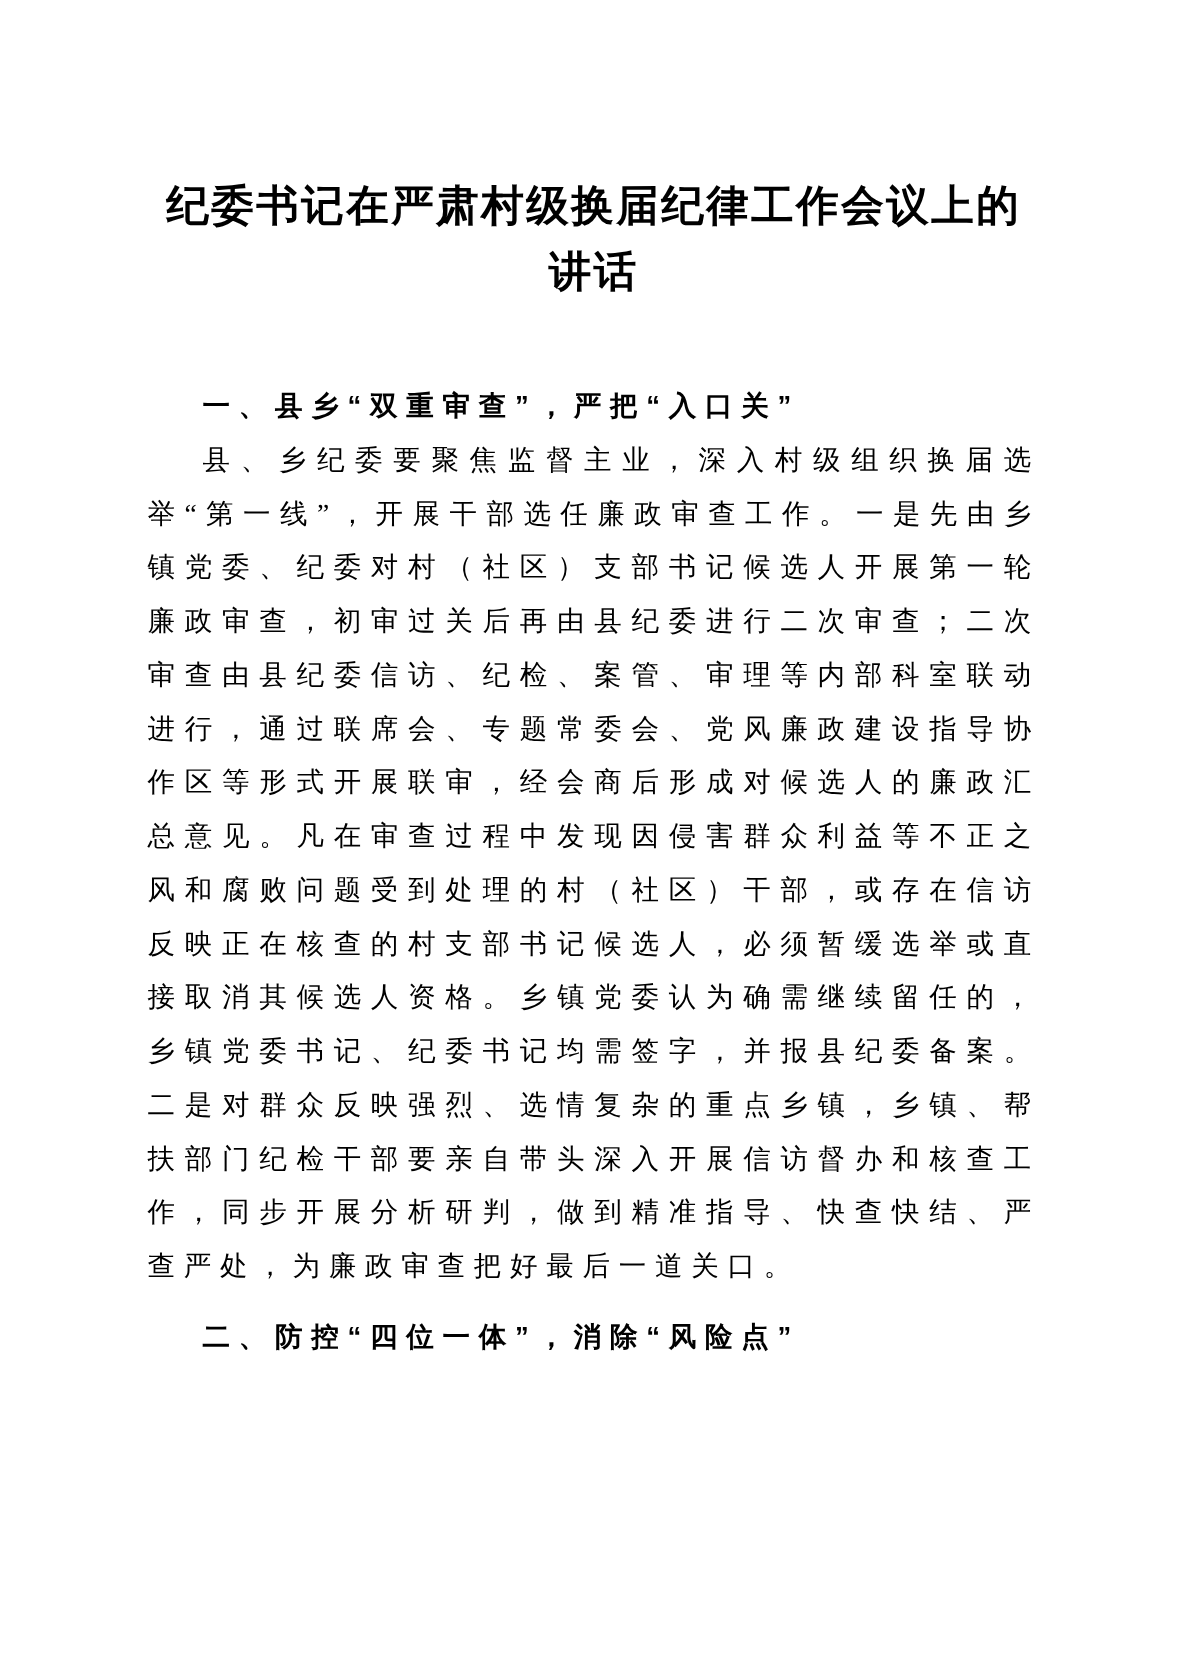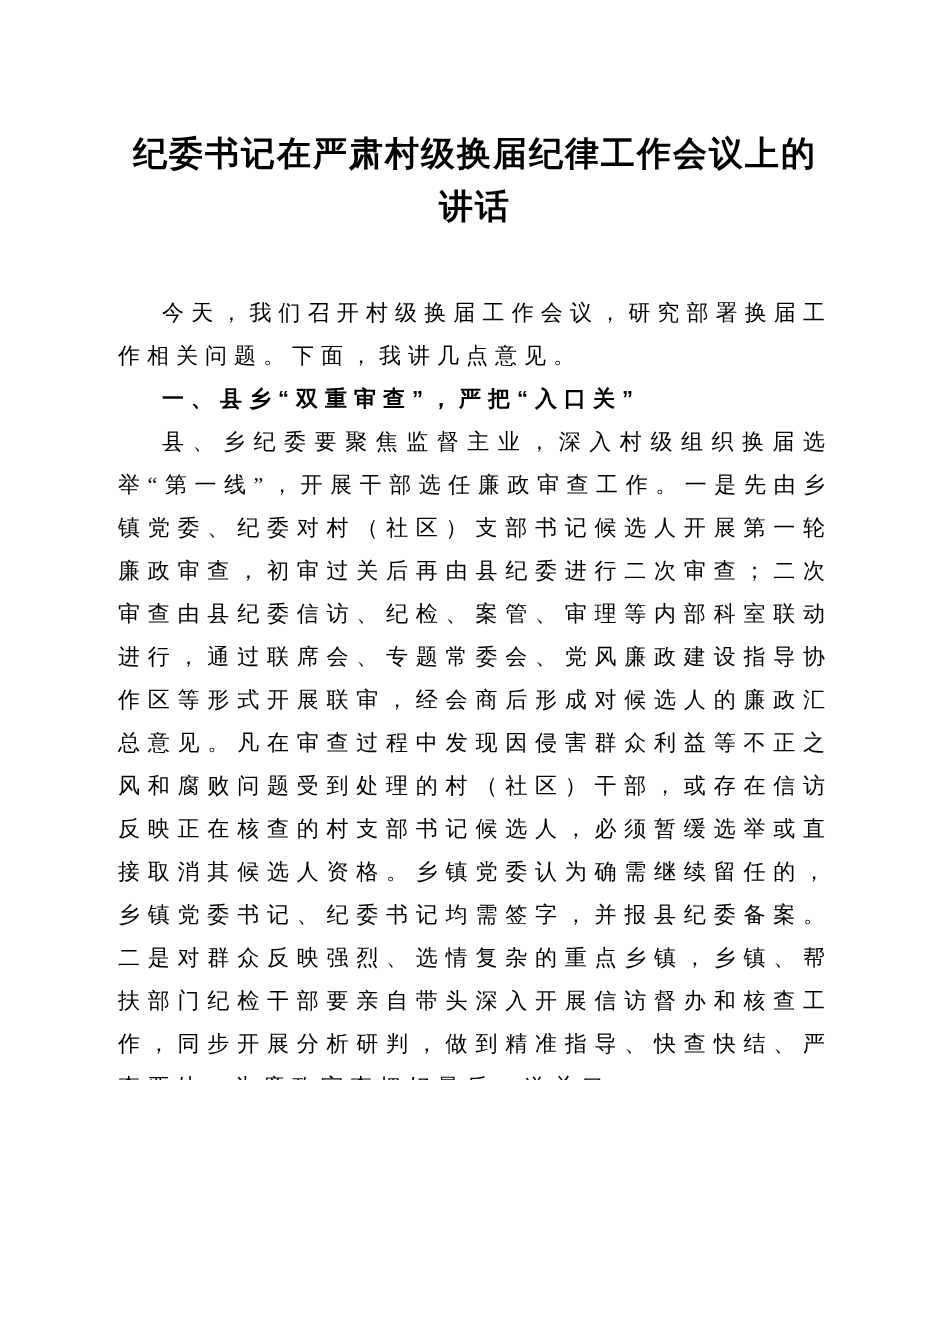--- a/index.html
+++ b/index.html
@@ -4,21 +4,21 @@
 <style>
   html, body {
     margin: 0;
     padding: 0;
     background: #ffffff;
   }
   .page {
     position: relative;
     width: 950px;
     height: 1080px;
-    margin: 0 auto;
+    margin: 12px auto;
     background: #ffffff;
     box-sizing: border-box;
     padding: 128px 118px 40px 118px;
     font-family: "Liberation Serif", "DejaVu Serif", serif;
     color: #000000;
     overflow: hidden;
   }
   .doc-title {
     font-size: 34px;
     font-weight: 700;
@@ -47,19 +47,19 @@
     margin-top: 14px;
   }
 </style>
 </head>
 <body>
 
 <div class="page">
   <h1 class="doc-title">纪委书记在严肃村级换届纪律工作会议上的讲话</h1>
 
 
-  <p class="para indent">今天，我们召开村级换届工作会议，研究部署换届工作相关问题。下面，我讲几点意见。</p>
 
   <p class="para heading">一、县乡“双重审查”，严把“入口关”</p>
 
   <p class="para indent">县、乡纪委要聚焦监督主业，深入村级组织换届选举“第一线”，开展干部选任廉政审查工作。一是先由乡镇党委、纪委对村（社区）支部书记候选人开展第一轮廉政审查，初审过关后再由县纪委进行二次审查；二次审查由县纪委信访、纪检、案管、审理等内部科室联动进行，通过联席会、专题常委会、党风廉政建设指导协作区等形式开展联审，经会商后形成对候选人的廉政汇总意见。凡在审查过程中发现因侵害群众利益等不正之风和腐败问题受到处理的村（社区）干部，或存在信访反映正在核查的村支部书记候选人，必须暂缓选举或直接取消其候选人资格。乡镇党委认为确需继续留任的，乡镇党委书记、纪委书记均需签字，并报县纪委备案。二是对群众反映强烈、选情复杂的重点乡镇，乡镇、帮扶部门纪检干部要亲自带头深入开展信访督办和核查工作，同步开展分析研判，做到精准指导、快查快结、严查严处，为廉政审查把好最后一道关口。</p>
 
+  <p class="para heading gap-top">二、防控“四位一体”，消除“风险点”</p>
 </div>
 
 </body></html>

